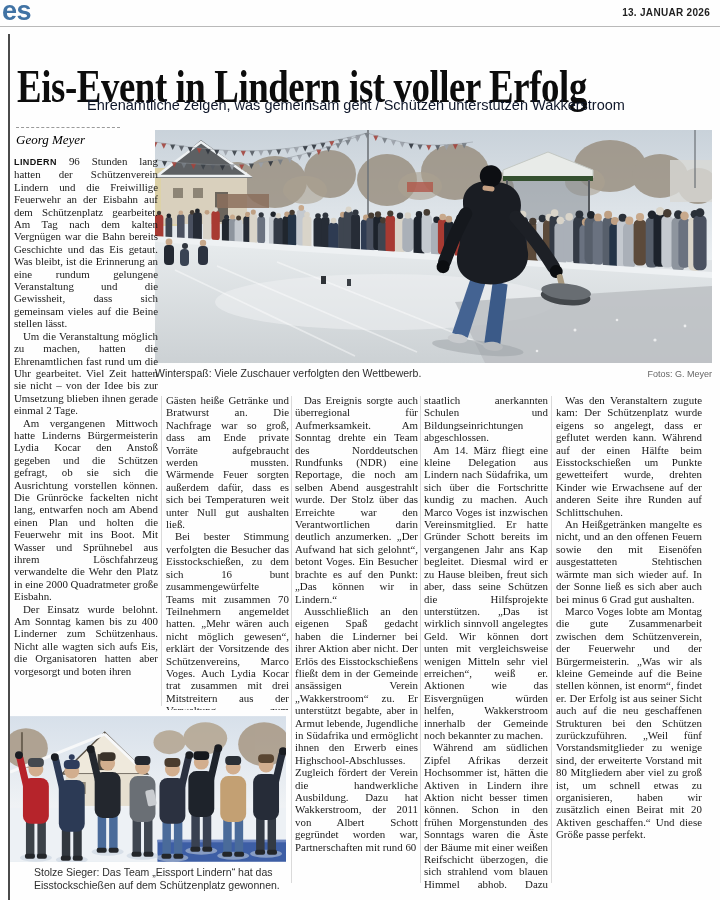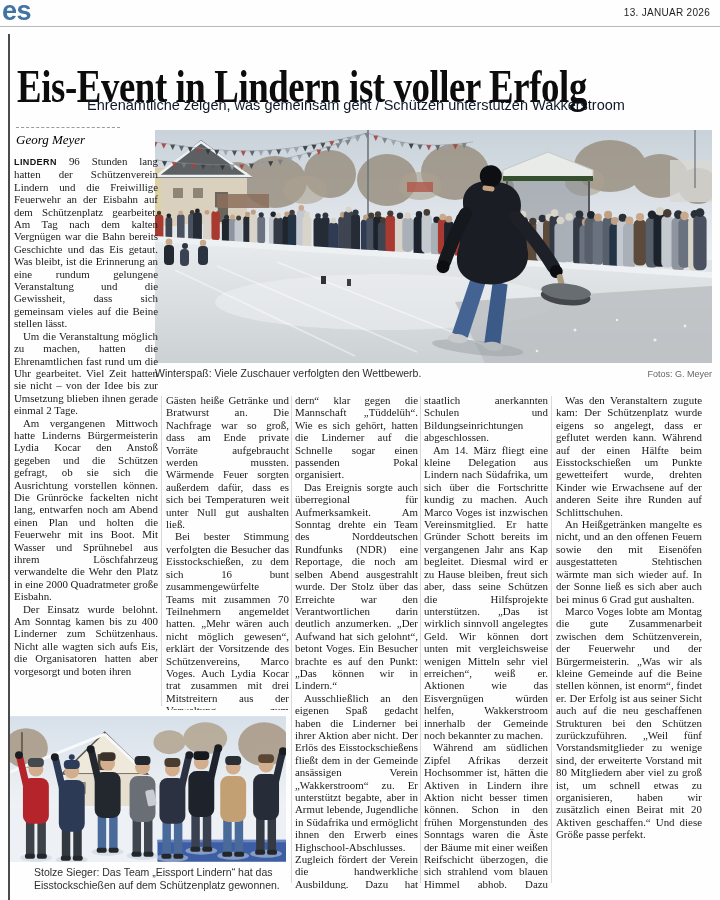--- a/index.html
+++ b/index.html
@@ -1,21 +1,21 @@
 <!DOCTYPE html>
 <html lang="de"><head>
 <meta charset="utf-8">
 <style>
   html,body{margin:0;padding:0;background:#ffffff;}
   .page{position:relative;width:720px;height:900px;background:#fefefe;overflow:hidden;
         font-family:"Liberation Sans",sans-serif;color:#1c1c1c;}
 
   
   .logo{position:absolute;left:2px;top:-4px;font-size:27px;font-weight:700;color:#4173a4;letter-spacing:-0.5px;}
-  .date{position:absolute;right:10px;top:7px;font-size:10px;font-weight:400;color:#1f1f1f;letter-spacing:.3px;}
+  .date{position:absolute;right:10px;top:7px;font-size:10px;font-weight:700;color:#1f1f1f;letter-spacing:.3px;}
   .header-rule{position:absolute;left:0;top:26px;width:720px;height:1px;background:#b9b9b9;}
   .left-rule{position:absolute;left:8px;top:34px;width:2px;height:866px;background:#4a4a4a;}
 
   
   .headline{position:absolute;left:17px;top:30px;width:700px;white-space:nowrap;
             font-family:"Liberation Serif",serif;font-weight:700;font-size:46px;line-height:52px;
             letter-spacing:-0.5px;color:#0c0c0c;transform:scaleX(.8);transform-origin:left top;}
   .subhead{position:absolute;left:0;top:97px;width:712px;text-align:center;
            font-size:14.5px;color:#0f172a;}
   .byline-rule{position:absolute;left:16px;top:127px;width:104px;border-top:1px dashed #9a9a9a;}
@@ -383,21 +383,20 @@
       <p><span class="leadin">Lindern </span>96 Stunden lang hatten der Schützenverein Lindern und die Freiwillige Feuerwehr an der Eisbahn auf dem Schützenplatz gearbeitet. Am Tag nach dem kalten Vergnügen war die Bahn bereits Geschichte und das Eis getaut. Was bleibt, ist die Erinnerung an eine rundum gelungene Veranstaltung und die Gewissheit, dass sich gemeinsam vieles auf die Beine stellen lässt.</p>
       <p class="ind">Um die Veranstaltung möglich zu machen, hatten die Ehrenamtlichen fast rund um die Uhr gearbeitet. Viel Zeit hatten sie nicht – von der Idee bis zur Umsetzung blieben ihnen gerade einmal 2 Tage.</p>
       <p class="ind">Am vergangenen Mittwoch hatte Linderns Bürgermeisterin Lydia Kocar den Anstoß gegeben und die Schützen gefragt, ob sie sich die Ausrichtung vorstellen können. Die Grünröcke fackelten nicht lang, entwarfen noch am Abend einen Plan und holten die Feuerwehr mit ins Boot. Mit Wasser und Sprühnebel aus ihrem Löschfahrzeug verwandelte die Wehr den Platz in eine 2000 Quadratmeter große Eisbahn.</p>
       <p class="ind">Der Einsatz wurde belohnt. Am Sonntag kamen bis zu 400 Linderner zum Schützenhaus. Nicht alle wagten sich aufs Eis, die Organisatoren hatten aber vorgesorgt und boten ihren</p>
     </div>
   <div class="col col2">
       <p>Gästen heiße Getränke und Bratwurst an. Die Nachfrage war so groß, dass am Ende private Vorräte aufgebraucht werden mussten. Wärmende Feuer sorgten außerdem dafür, dass es sich bei Temperaturen weit unter Null gut aushalten ließ.</p>
       <p class="ind">Bei bester Stimmung verfolgten die Besucher das Eisstockschießen, zu dem sich 16 bunt zusammengewürfelte Teams mit zusammen 70 Teilnehmern angemeldet hatten. „Mehr wären auch nicht möglich gewesen“, erklärt der Vorsitzende des Schützenvereins, Marco Voges. Auch Lydia Kocar trat zusammen mit drei Mitstreitern aus der Verwaltung zum Wettbewerb an. Ins Finale schaffte sie es aber nicht. Das gewann „Eissport Lin-</p>
     </div>
   <div class="col col3">
-      <p>dern“ klar gegen die Mannschaft „Tüddelüh“. Wie es sich gehört, hatten die Linderner auf die Schnelle sogar einen passenden Pokal organisiert.</p>
       <p class="ind">Das Ereignis sorgte auch überregional für Aufmerksamkeit. Am Sonntag drehte ein Team des Norddeutschen Rundfunks (NDR) eine Reportage, die noch am selben Abend ausgestrahlt wurde. Der Stolz über das Erreichte war den Verantwortlichen darin deutlich anzumerken. „Der Aufwand hat sich gelohnt“, betont Voges. Ein Besucher brachte es auf den Punkt: „Das können wir in Lindern.“</p>
       <p class="ind">Ausschließlich an den eigenen Spaß gedacht haben die Linderner bei ihrer Aktion aber nicht. Der Erlös des Eisstockschießens fließt dem in der Gemeinde ansässigen Verein „Wakkerstroom“ zu. Er unterstützt begabte, aber in Armut lebende, Jugendliche in Südafrika und ermöglicht ihnen den Erwerb eines Highschool-Abschlusses. Zugleich fördert der Verein die handwerkliche Ausbildung. Dazu hat Wakkerstroom, der 2011 von Albert Schott gegründet worden war, Partnerschaften mit rund 60</p>
     </div>
   <div class="col col4">
       <p>staatlich anerkannten Schulen und Bildungseinrichtungen abgeschlossen.</p>
       <p class="ind">Am 14. März fliegt eine kleine Delegation aus Lindern nach Südafrika, um sich über die Fortschritte kundig zu machen. Auch Marco Voges ist inzwischen Vereinsmitglied. Er hatte Gründer Schott bereits im vergangenen Jahr ans Kap begleitet. Diesmal wird er zu Hause bleiben, freut sich aber, dass seine Schützen die Hilfsprojekte unterstützen. „Das ist wirklich sinnvoll angelegtes Geld. Wir können dort unten mit vergleichsweise wenigen Mitteln sehr viel erreichen“, weiß er. Aktionen wie das Eisvergnügen würden helfen, Wakkerstroom innerhalb der Gemeinde noch bekannter zu machen.</p>
       <p class="ind">Während am südlichen Zipfel Afrikas derzeit Hochsommer ist, hätten die Aktiven in Lindern ihre Aktion nicht besser timen können. Schon in den frühen Morgenstunden des Sonntags waren die Äste der Bäume mit einer weißen Reifschicht überzogen, die sich strahlend vom blauen Himmel abhob. Dazu flatterten die grünen und weißen Wimpel im Wind, mit denen die Eisfläche überspannt war.</p>
     </div>
   <div class="col col5">
       <p class="ind">Was den Veranstaltern zugute kam: Der Schützenplatz wurde eigens so angelegt, dass er geflutet werden kann. Während auf der einen Hälfte beim Eisstockschießen um Punkte gewetteifert wurde, drehten Kinder wie Erwachsene auf der anderen Seite ihre Runden auf Schlittschuhen.</p>

